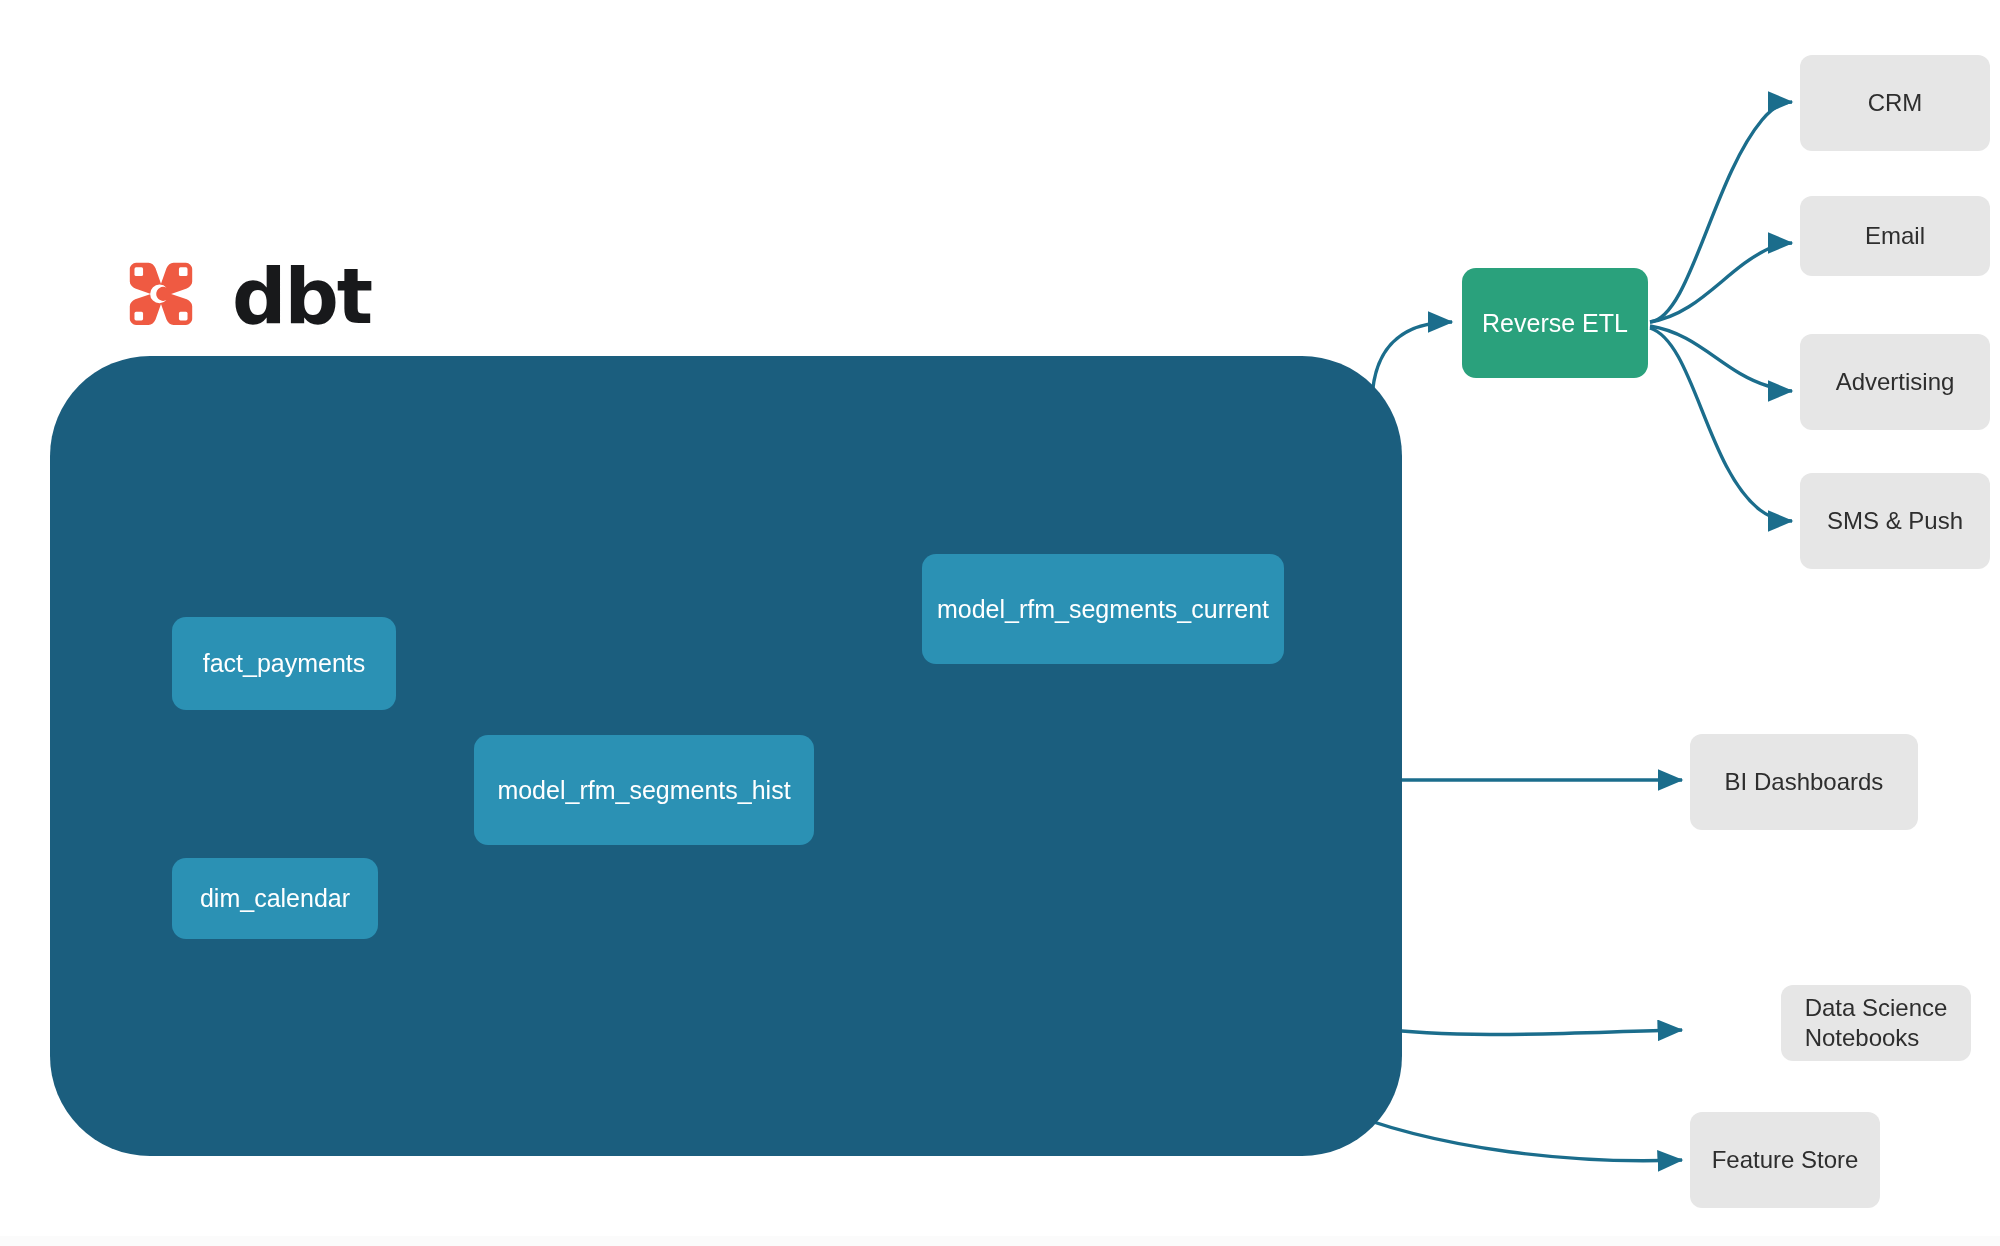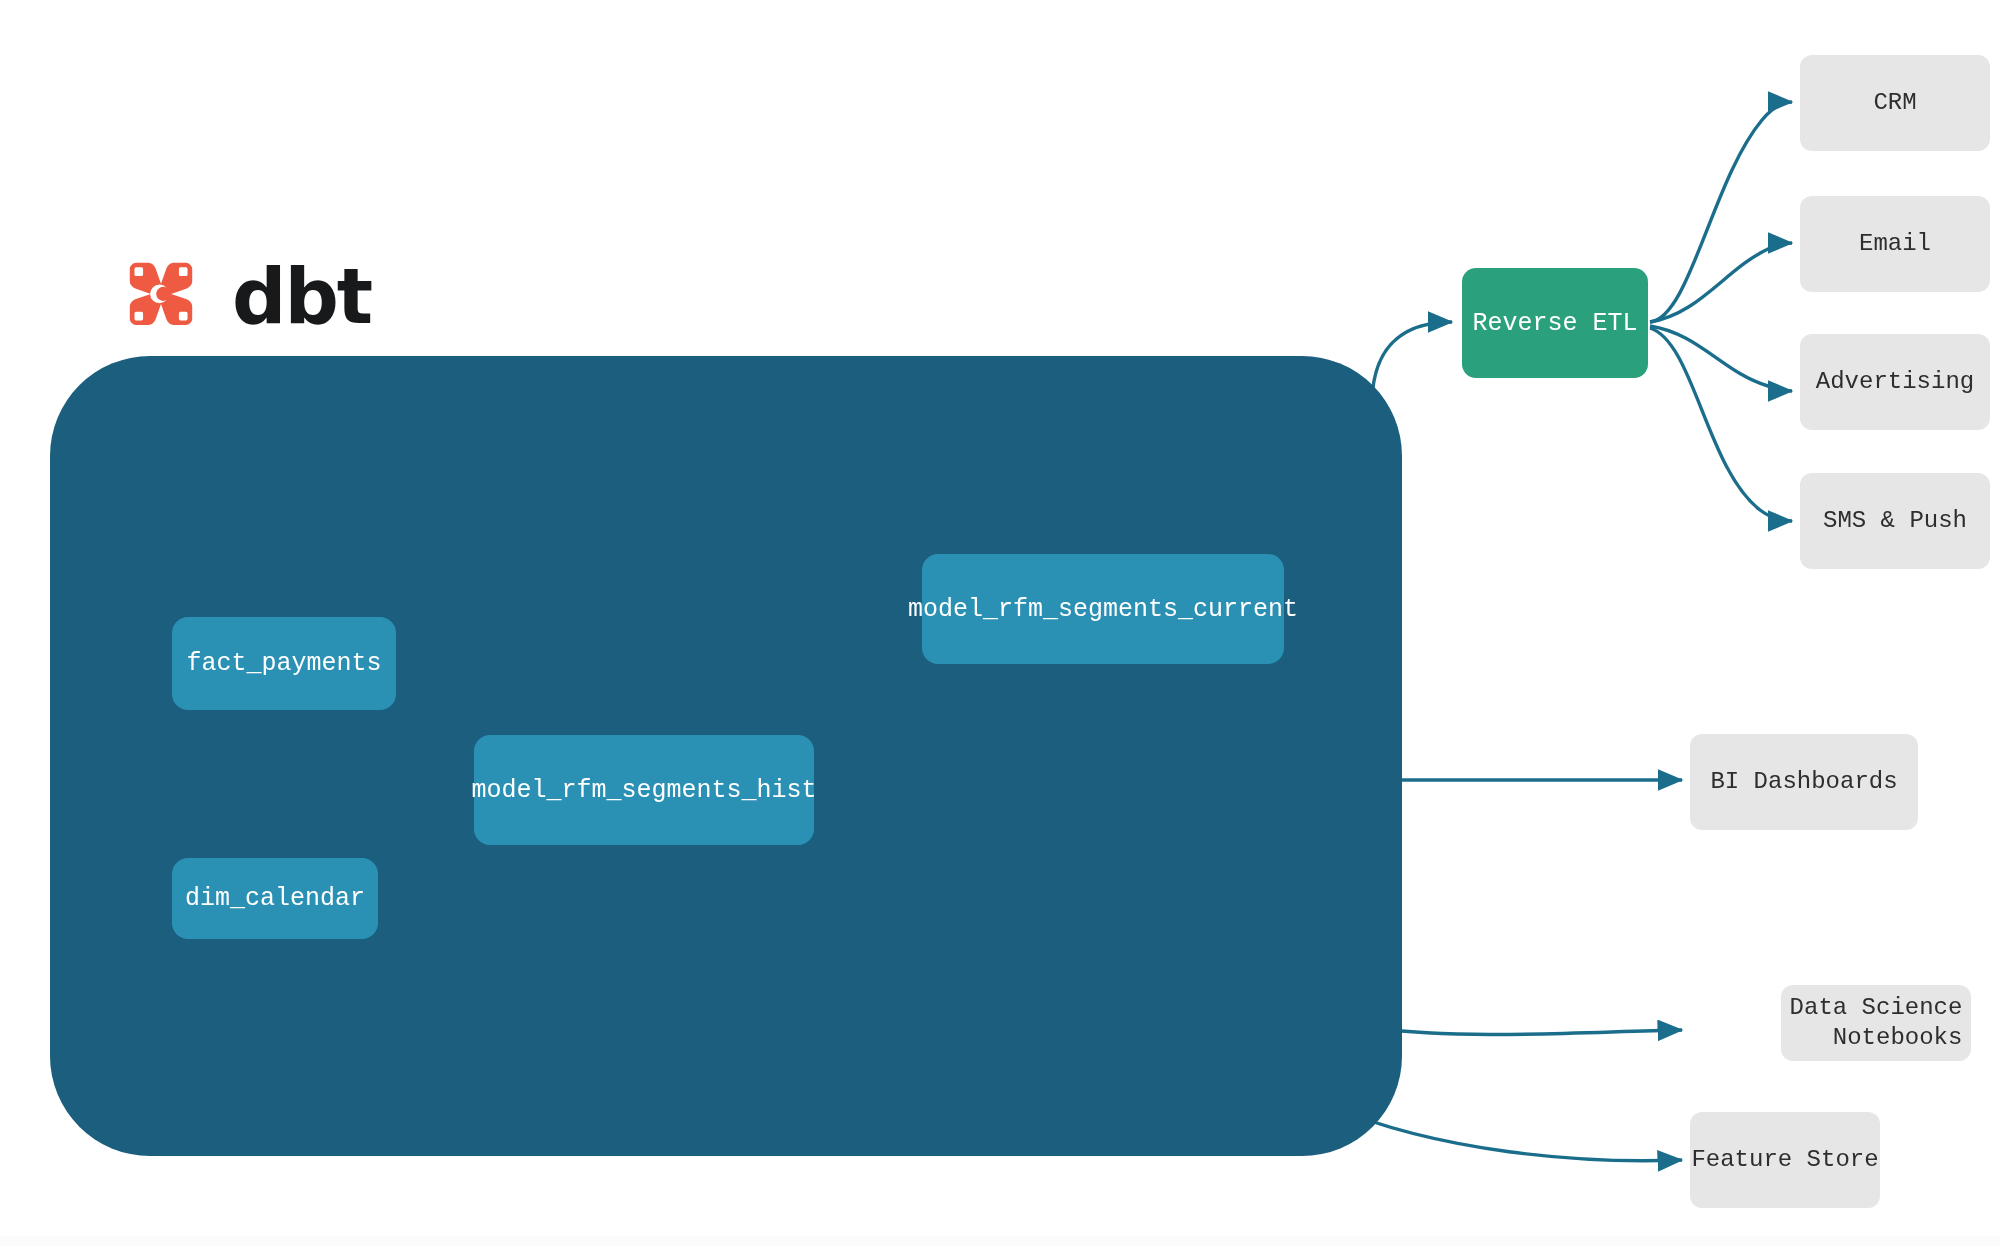--- a/index.html
+++ b/index.html
@@ -51,51 +51,49 @@
     height: 800px;
     background: #1b5e7e;
     border-radius: 100px;
   }
   
   .node {
     position: absolute;
     display: flex;
     align-items: center;
     justify-content: center;
-    text-align: right;
+    text-align: left;
     box-sizing: border-box;
     border-radius: 14px;
-    font-family: Liberation Mono, monospace;
   }
   .node-model {
     background: #2b91b4;
     color: #ffffff;
     font-size: 25px;
     padding: 0 18px;
-    border-radius: 16px;
   }
   .node-green {
     background: #2aa17c;
     color: #ffffff;
     font-size: 25px;
   }
   .node-gray {
     background: #e6e6e6;
     color: #2e2e2e;
     font-size: 24px;
     line-height: 1.25;
     border-radius: 12px;
   }
   #n-fact-payments   { left: 172px;  top: 617px;  width: 224px; height: 93px; }
   #n-dim-calendar    { left: 172px;  top: 858px;  width: 206px; height: 81px; }
   #n-hist            { left: 474px;  top: 735px;  width: 340px; height: 110px; }
   #n-current         { left: 922px;  top: 554px;  width: 362px; height: 110px; }
   #n-reverse-etl     { left: 1462px; top: 268px;  width: 186px; height: 110px; }
   #n-crm             { left: 1800px; top: 55px;   width: 190px; height: 96px; }
-  #n-email           { left: 1800px; top: 196px;  width: 190px; height: 96px; }
+  #n-email           { left: 1800px; top: 196px;  width: 190px; height: 80px; }
   #n-advertising     { left: 1800px; top: 334px;  width: 190px; height: 96px; }
   #n-sms-push        { left: 1800px; top: 473px;  width: 190px; height: 96px; }
   #n-bi-dashboards   { left: 1690px; top: 734px;  width: 228px; height: 96px; }
   #n-ds-notebooks    { left: 1781px; top: 985px;  width: 190px; height: 76px; }
   #n-feature-store   { left: 1690px; top: 1112px; width: 190px; height: 96px; }
   .bottom-strip {
     position: absolute;
     left: 0;
     bottom: 0;
     width: 2000px;

